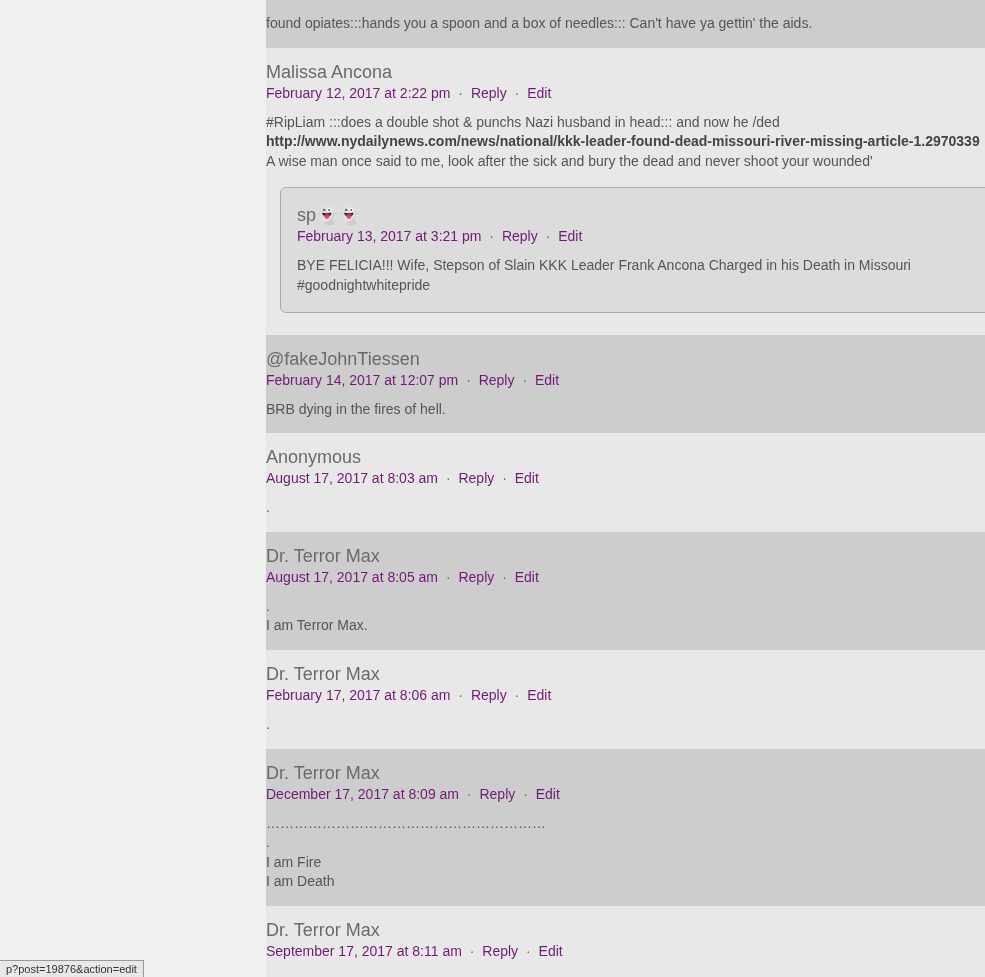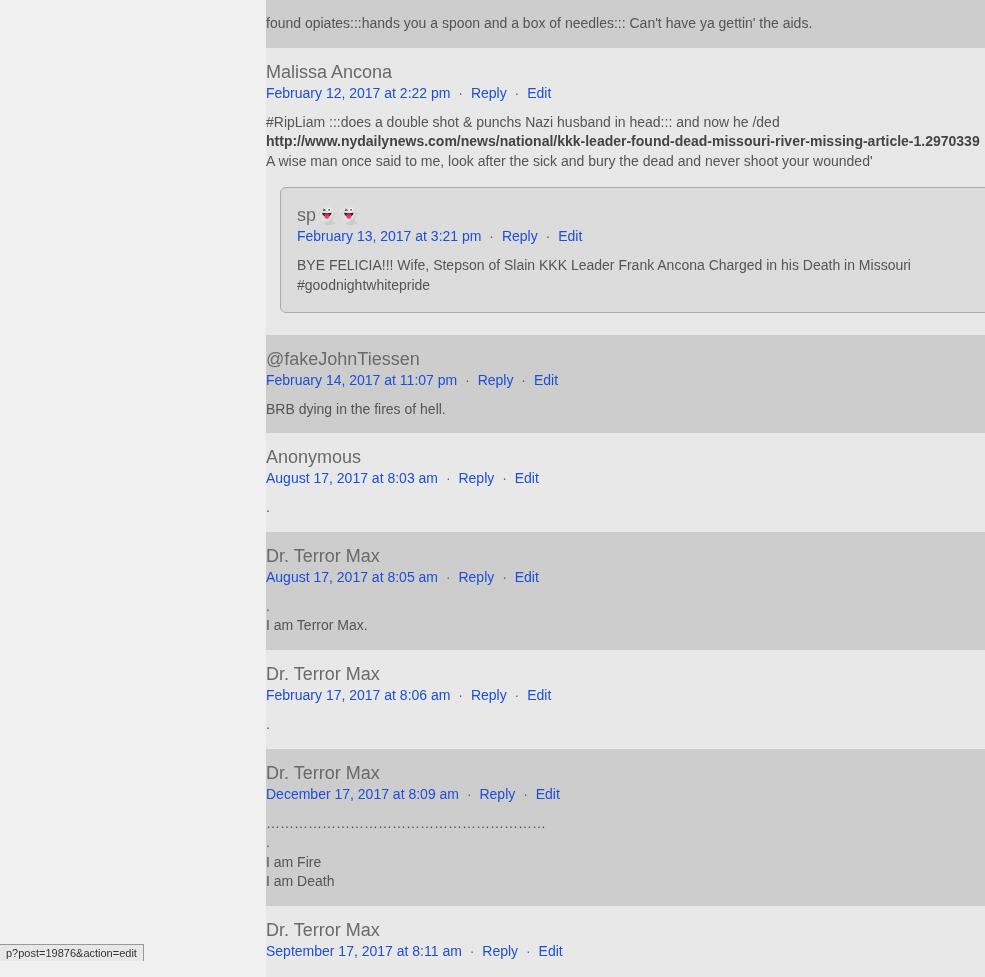--- a/index.html
+++ b/index.html
@@ -20,41 +20,41 @@
     .comment .author {
       color: #6a6a6a;
       font-size: 18px;
       margin-bottom: 2px;
     }
     .comment .meta {
       font-size: 14px;
       color: #555;
       margin-bottom: 12px;
     }
-    .comment .meta a { color: #1d4ed8; text-decoration: none; }
+    .comment .meta a { color: #701a75; text-decoration: none; }
     .comment .meta .sep { margin: 0 4px; color: #666; }
     .comment .body { color: #555; line-height: 1.4; }
     .comment .body a.bold-link {
       color: #444;
       font-weight: bold;
       text-decoration: none;
       word-break: break-all;
     }
     .nested-comment {
       margin: 16px 14px 8px 14px;
       padding: 16px;
       background: #dcdcdc;
       border: 1px solid #aaa;
       border-radius: 6px;
     }
     .nested-comment .author { color: #6a6a6a; font-size: 18px; }
     .statusbar {
       position: fixed;
       left: 0;
-      bottom: 16px;
+      bottom: 0;
       background: #e8e8e8;
       border: 1px solid #999;
       border-left: none;
       border-bottom: none;
       padding: 2px 6px;
       font-size: 11px;
       font-family: Tahoma, sans-serif;
       color: #333;
     }
   </style>
@@ -92,21 +92,21 @@
   </div>
       <div class="body">
       <div>BYE FELICIA!!! Wife, Stepson of Slain KKK Leader Frank Ancona Charged in his Death in Missouri</div>
       <div>#goodnightwhitepride</div>
     </div>
     </div>
     </div>
     <div class="comment even">
       <div class="author">@fakeJohnTiessen</div>
       <div class="meta">
-    <a href="#">February 14, 2017 at 11:07 pm</a>
+    <a href="#">February 14, 2017 at 12:07 pm</a>
     <span class="sep">·</span>
     <a href="#">Reply</a>
     <span class="sep">·</span>
     <a href="#">Edit</a>
   </div>
       <div class="body">
         <div>BRB dying in the fires of hell.</div>
       </div>
     </div>
     <div class="comment odd">

